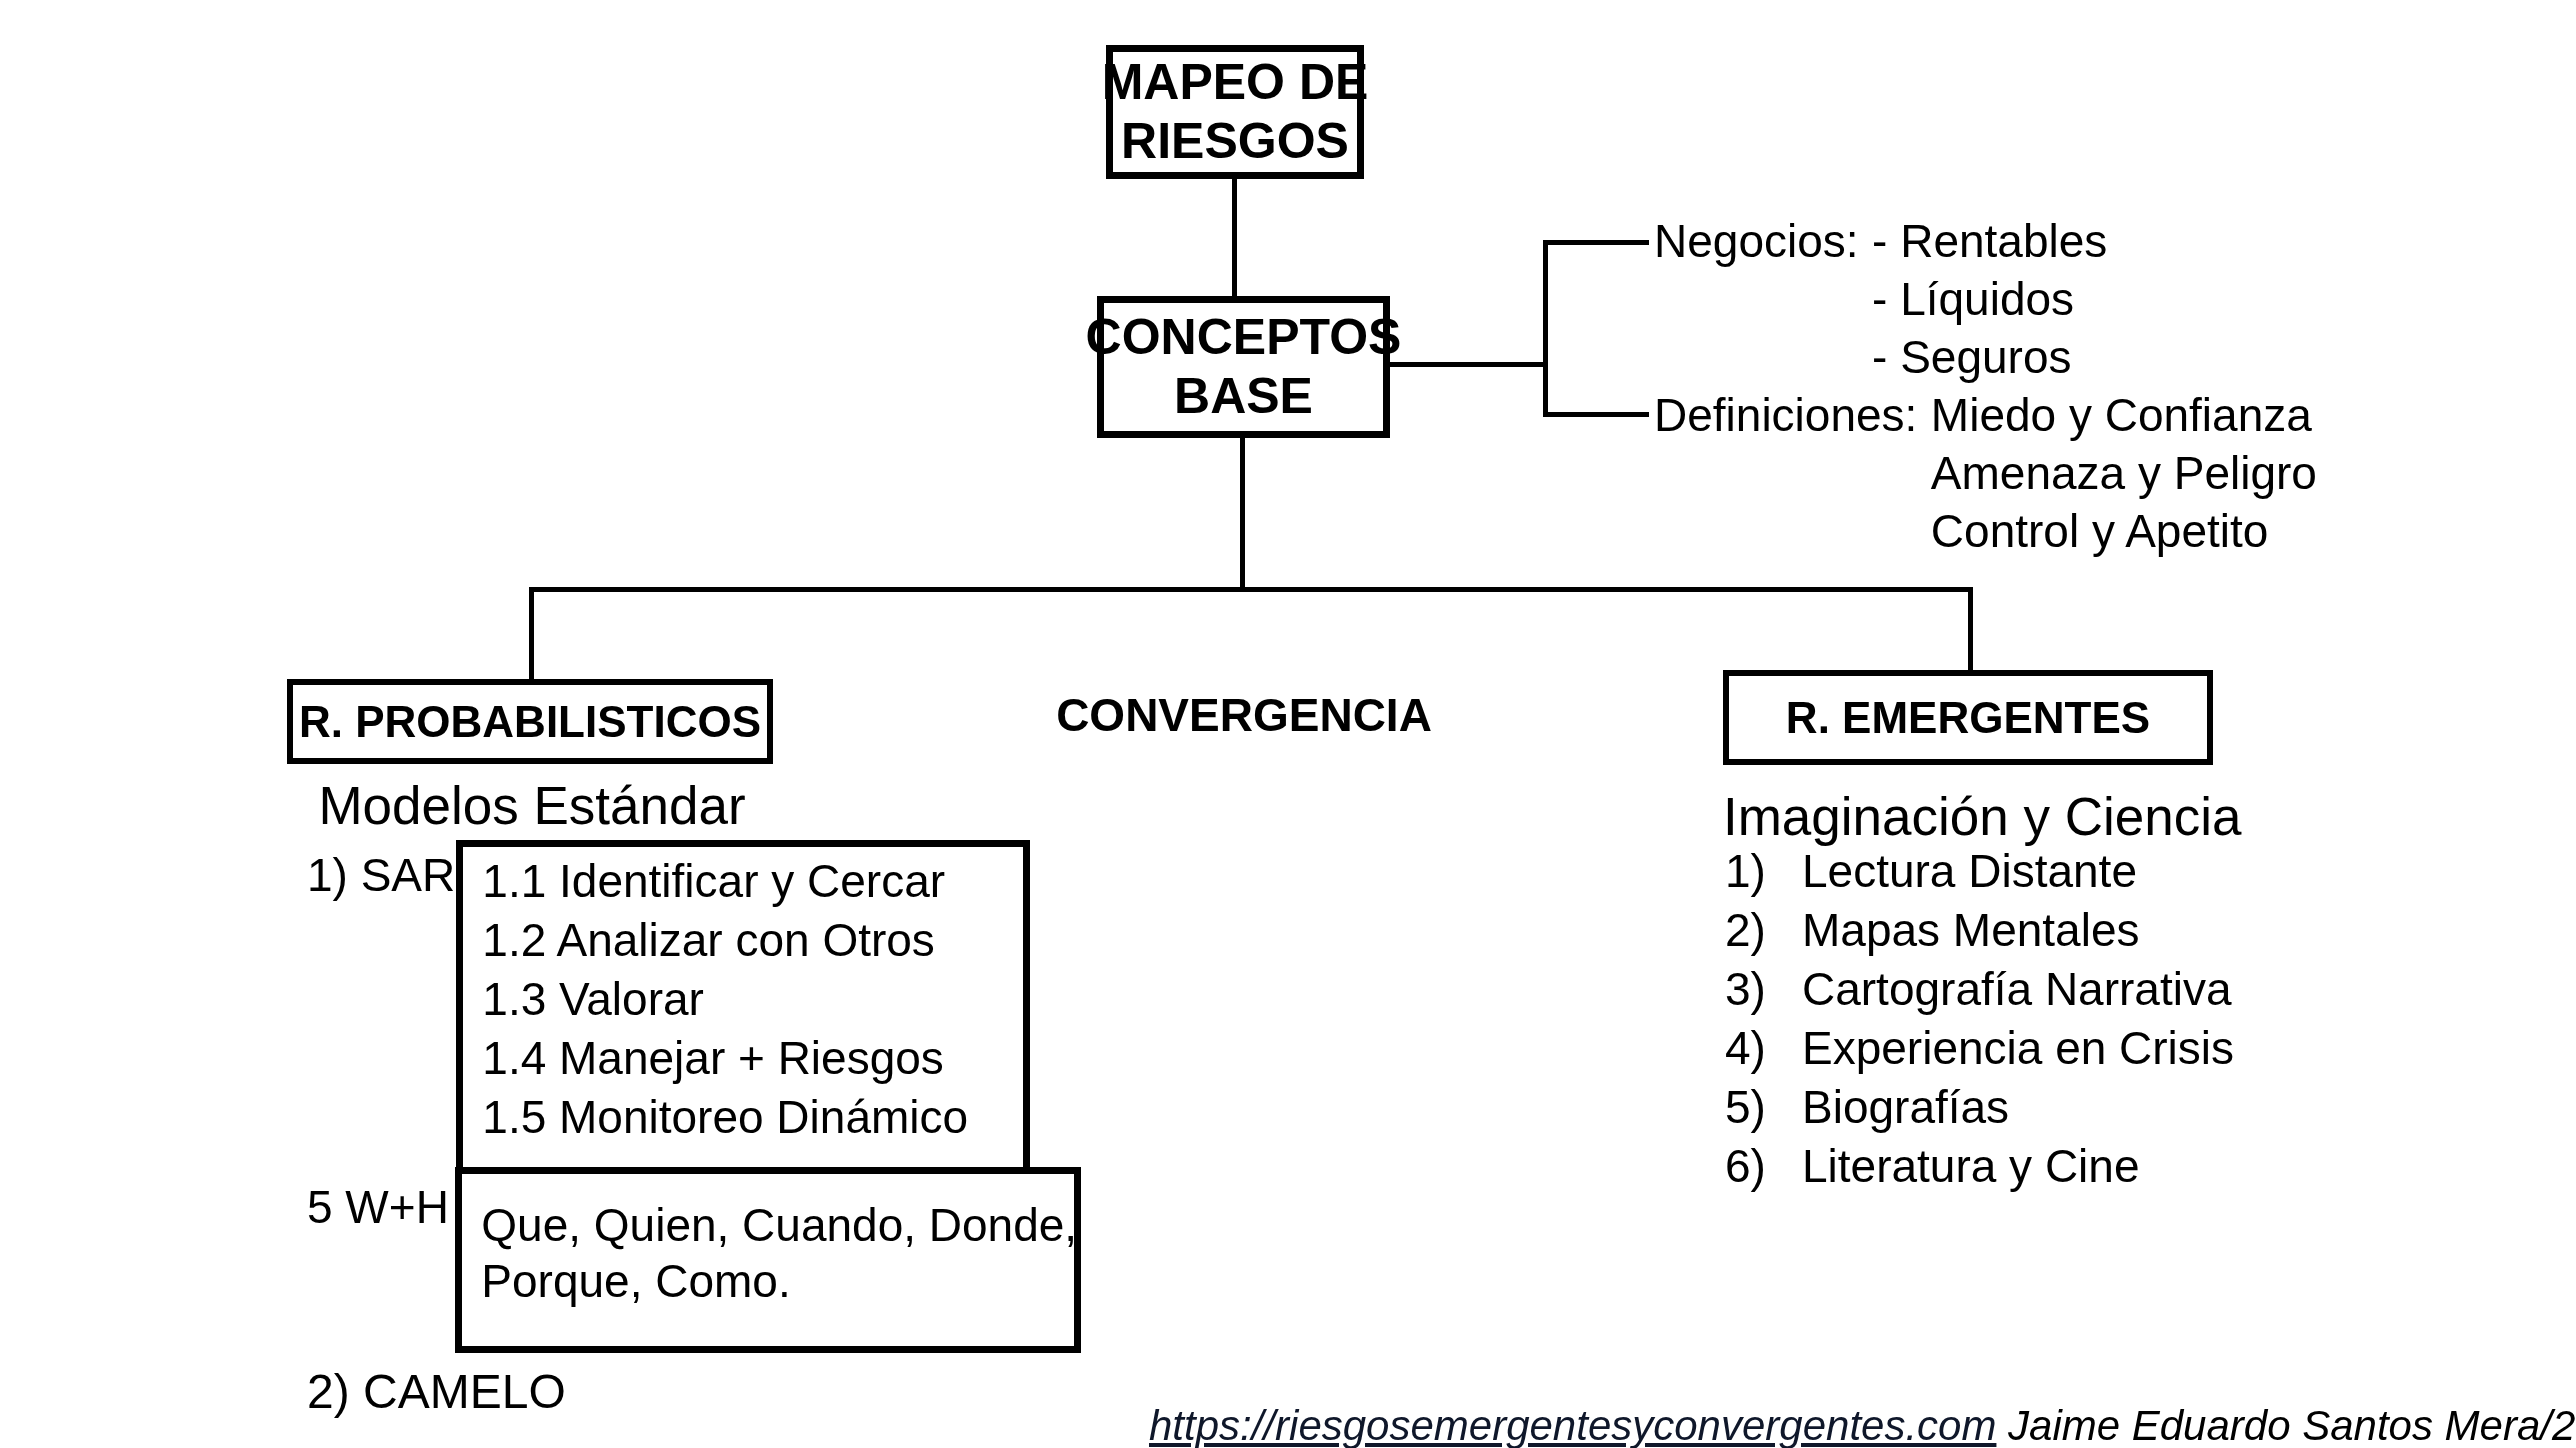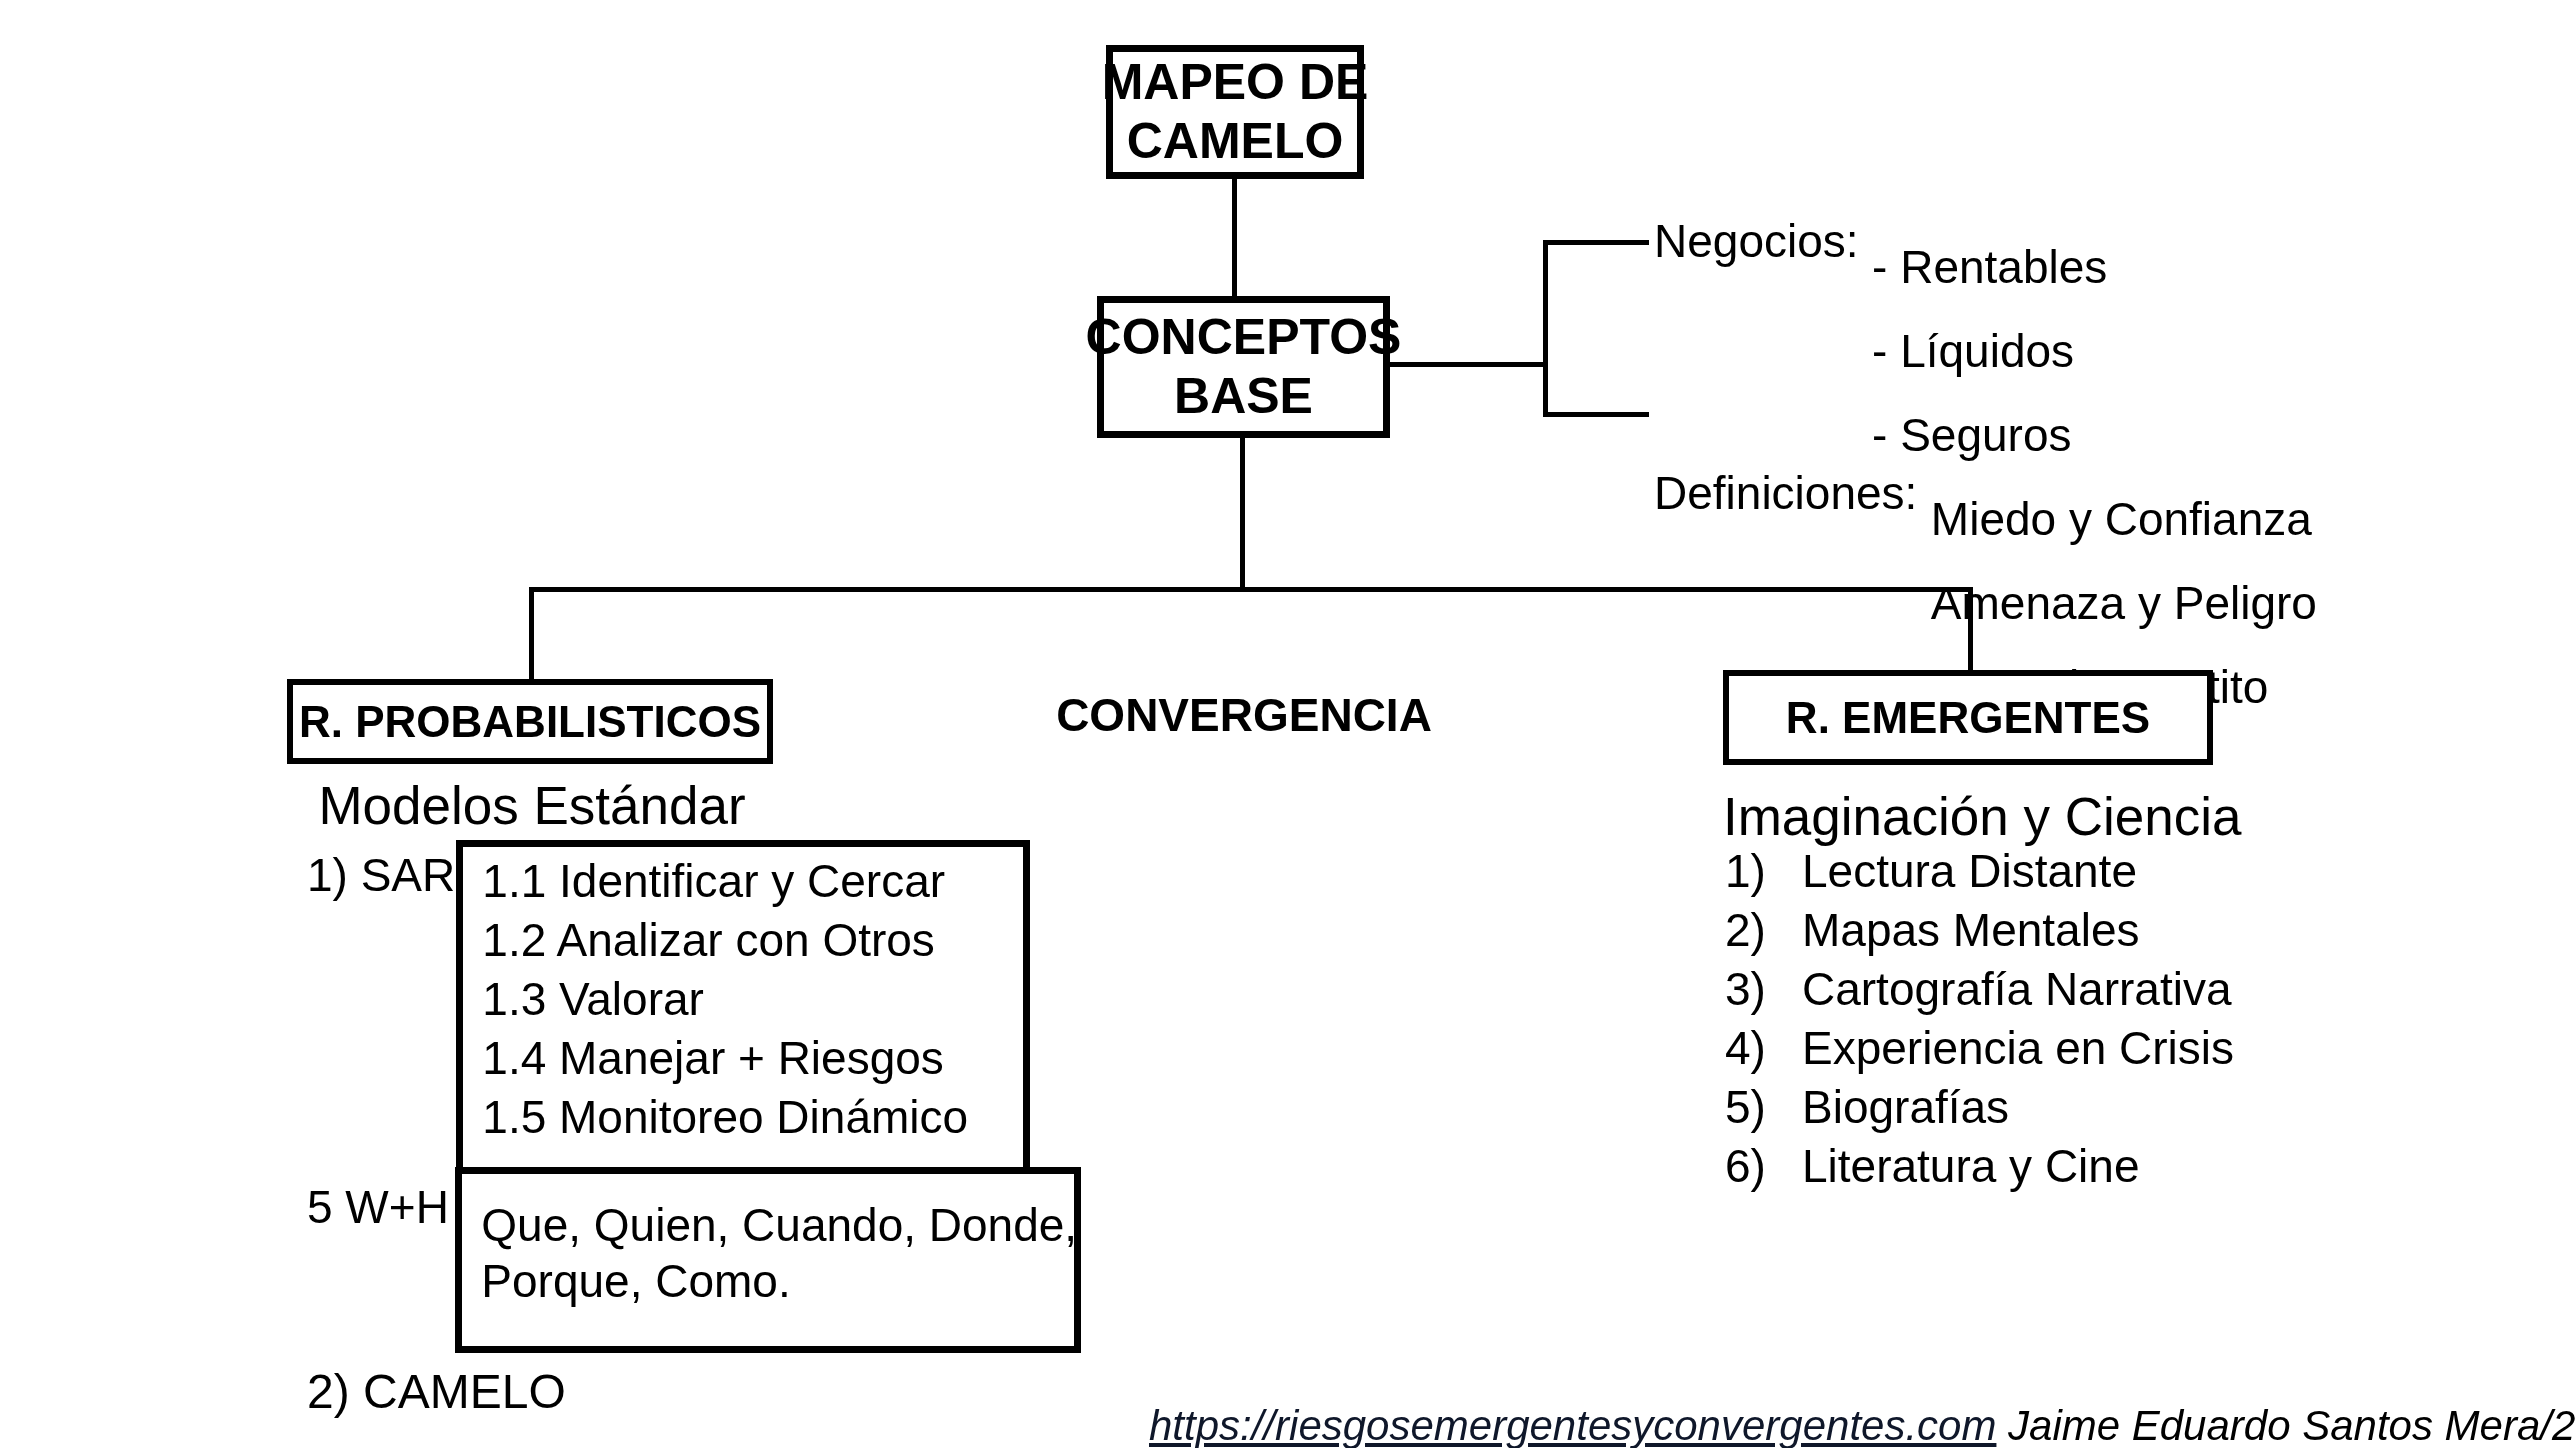--- a/index.html
+++ b/index.html
@@ -34,21 +34,21 @@
   .l-dist{left:529px;top:587px;width:1444px;height:4.8px;}
   .l-drop-left{left:529px;top:589px;width:4.8px;height:92px;}
   .l-drop-right{left:1968px;top:589px;width:4.8px;height:83px;}
 
   .annotation{
     position:absolute;left:1654px;top:212px;font-size:46px;line-height:58px;
   }
   .ann-group{display:flex;align-items:flex-start;}
   .ann-label{white-space:nowrap;margin-right:13.5px;}
   .ann-items{display:flex;flex-direction:column;}
-  .ann-items span{white-space:nowrap;margin-top:26px;}
+  .ann-items span{white-space:nowrap;}
 
   .convergencia{
     position:absolute;left:1005px;top:688px;width:478px;text-align:center;
     font-weight:bold;font-size:46px;white-space:nowrap;
   }
   .subtitle{position:absolute;font-size:53px;text-align:center;white-space:nowrap;}
   .sub-left{left:289px;top:775px;width:486px;}
   .sub-right{left:1723px;top:786px;width:490px;}
 
   .sidelabel{position:absolute;font-size:46px;white-space:nowrap;}
@@ -86,21 +86,21 @@
   <div class="line l-bracket-v"></div>
   <div class="line l-arm-top"></div>
   <div class="line l-arm-bot"></div>
   <div class="line l-base-dist"></div>
   <div class="line l-dist"></div>
   <div class="line l-drop-left"></div>
   <div class="line l-drop-right"></div>
 
   <div class="nodebox box-root">
     <div class="ln">MAPEO DE</div>
-    <div class="ln">CAMELO</div>
+    <div class="ln">RIESGOS</div>
   </div>
 
   <div class="nodebox box-base">
     <div class="ln">CONCEPTOS</div>
     <div class="ln">BASE</div>
   </div>
 
   <div class="annotation">
     <div class="ann-group">
       <span class="ann-label">Negocios:</span>

